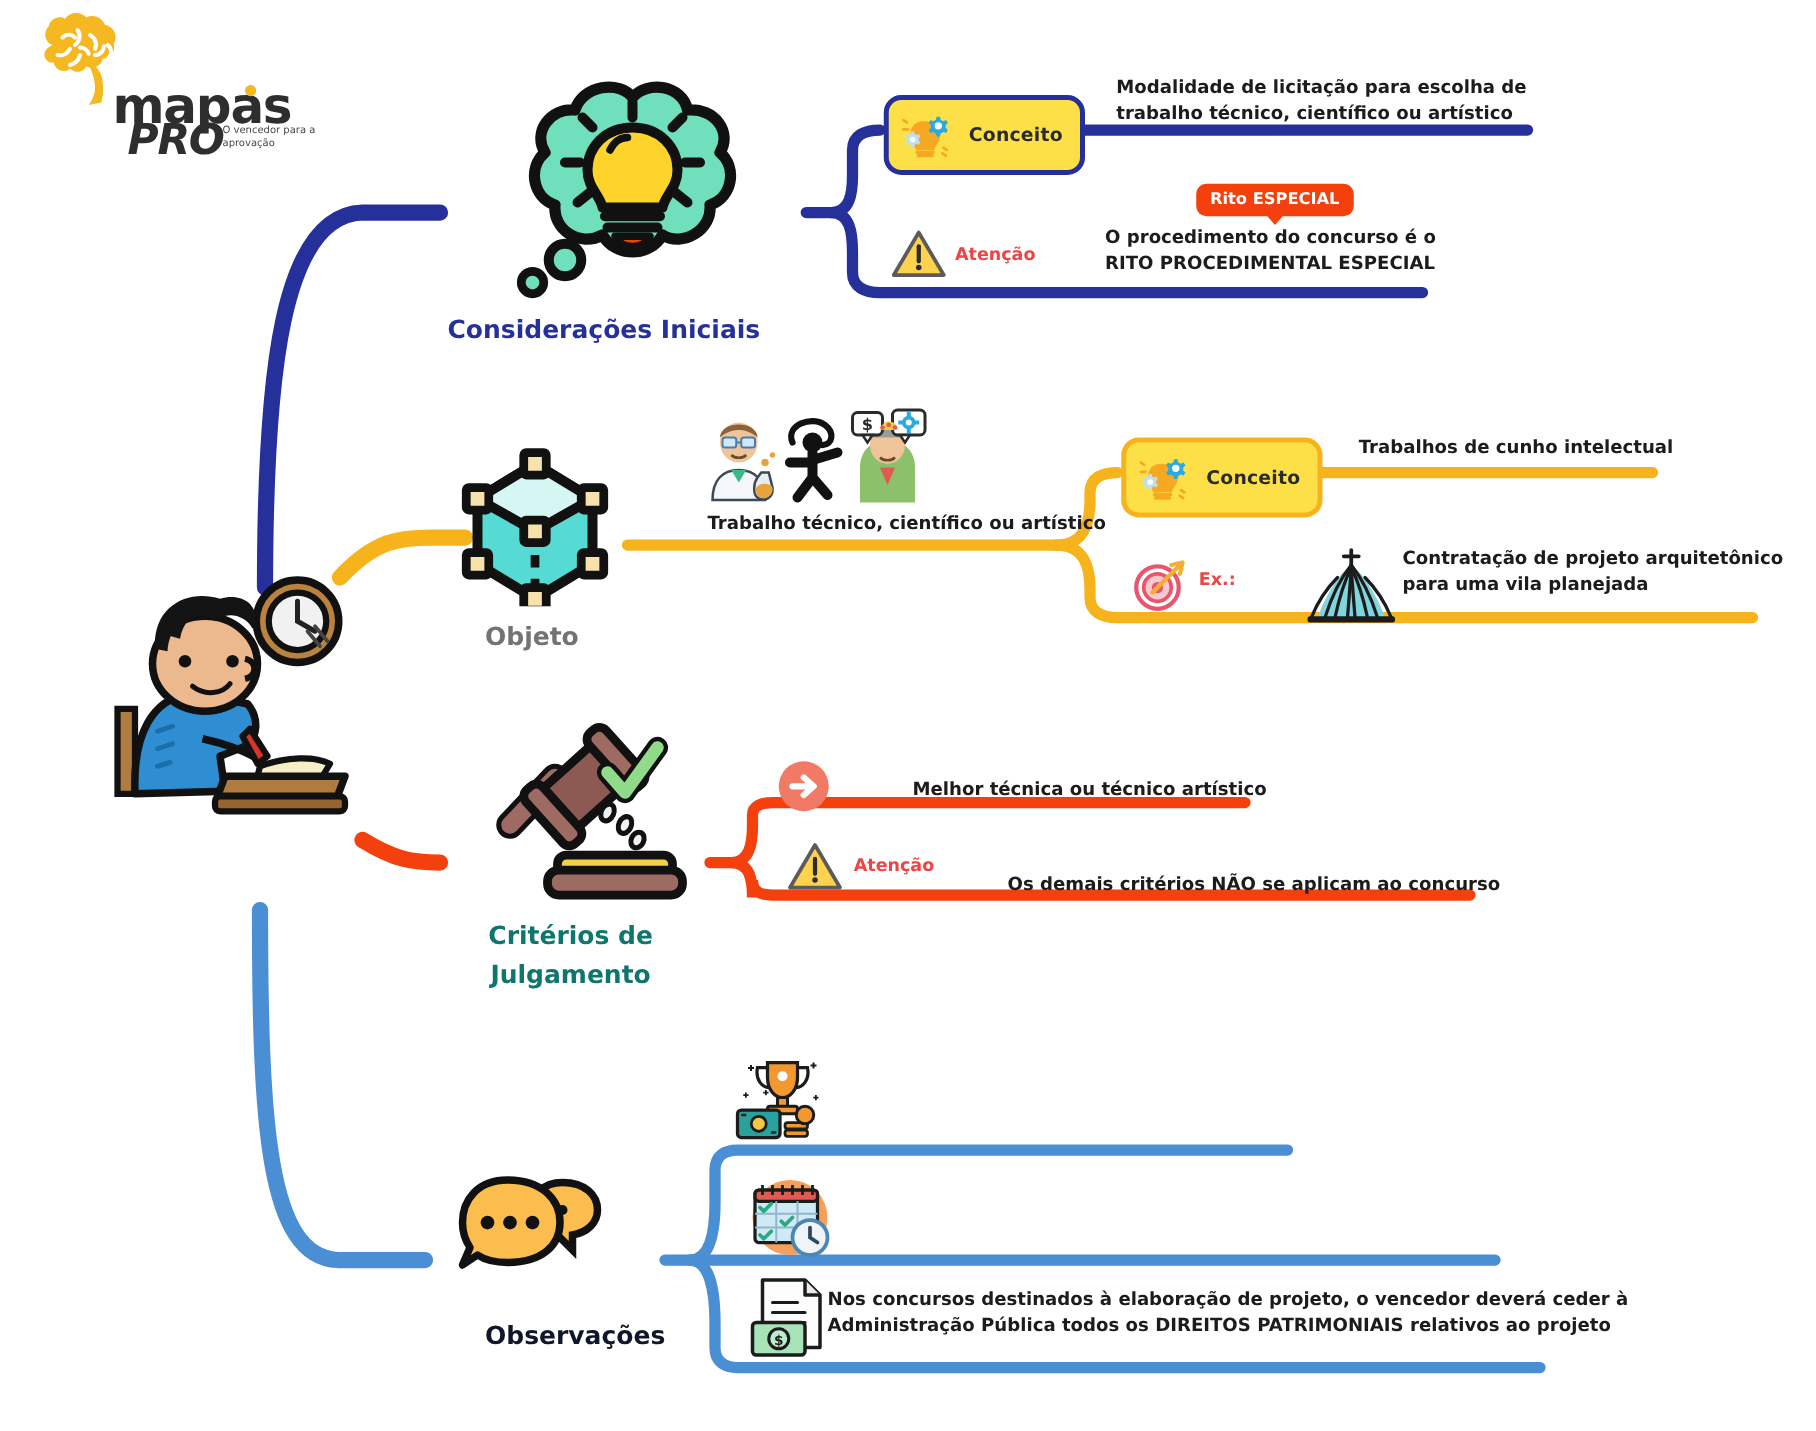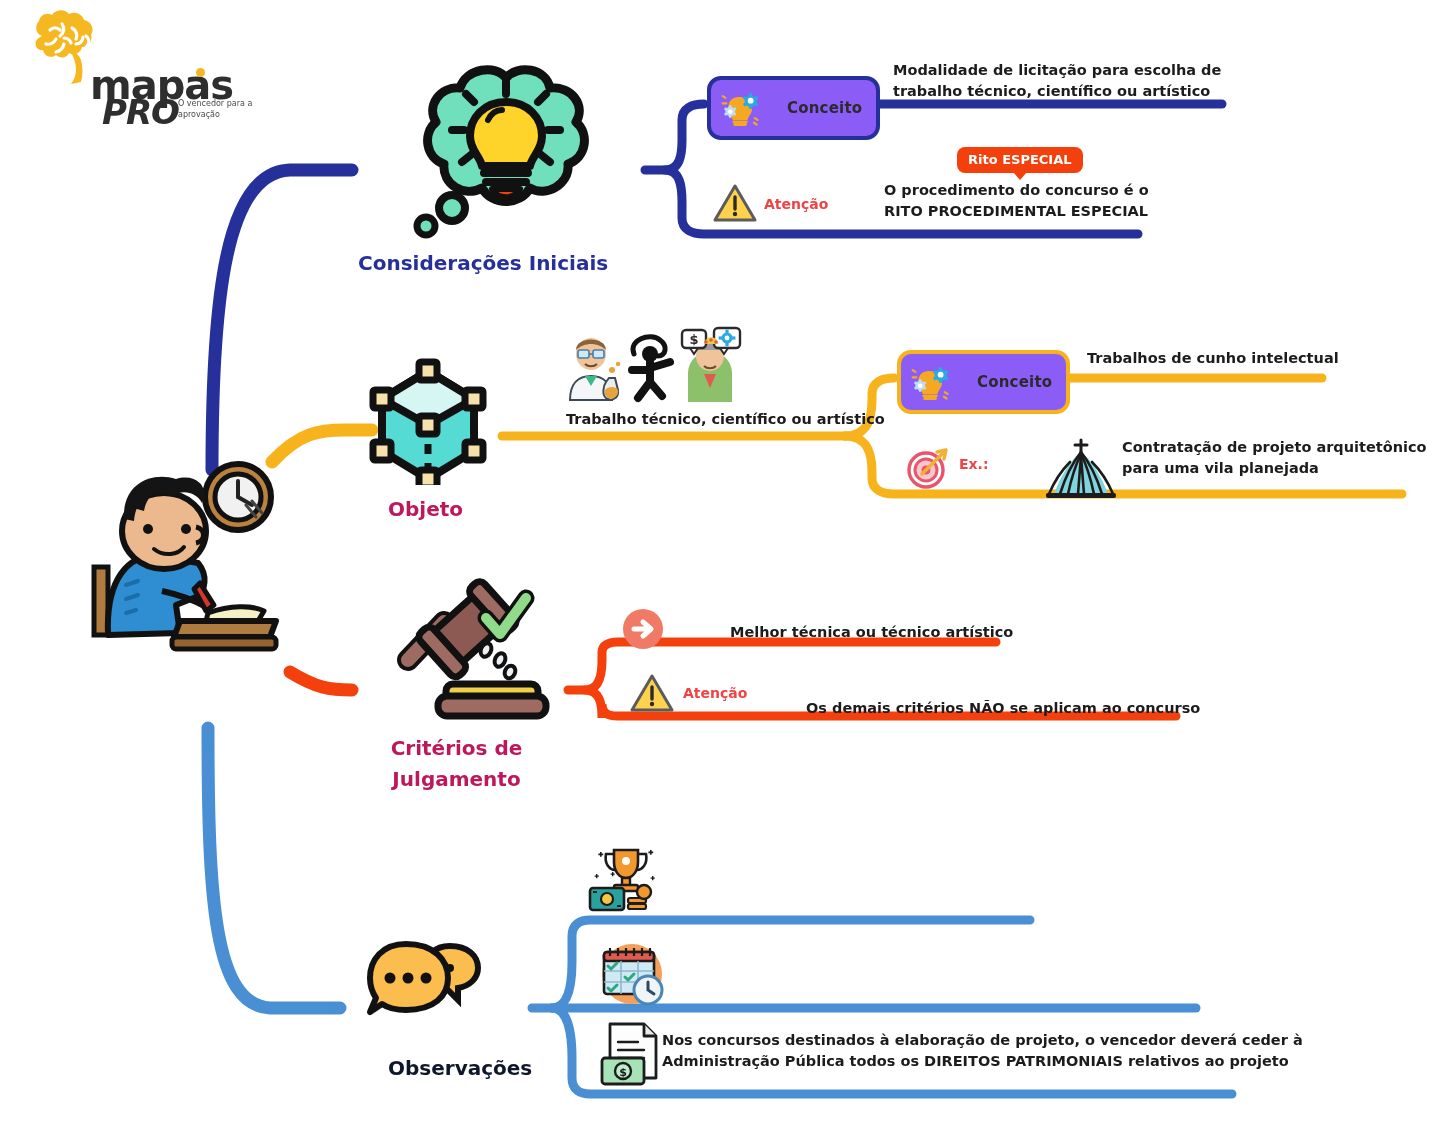--- a/index.html
+++ b/index.html
@@ -45,28 +45,28 @@
     font-family:"DejaVu Sans", sans-serif; letter-spacing:-0.5px;
   }
 
   
   .branch-title {
     font-size: 20px; font-weight: 800;
     font-family:"DejaVu Sans", sans-serif;
     text-align:center; line-height: 31px; white-space: pre-line;
   }
   #t-consid { left: 358px; top: 248px; color:#26309a; }
-  #t-objeto { left: 388px; top: 494px; color:#be185d; }
-  #t-criterios { left: 374px; top: 733px; color:#be185d; width:165px; }
+  #t-objeto { left: 388px; top: 494px; color:#737373; }
+  #t-criterios { left: 374px; top: 733px; color:#0f766e; width:165px; }
   #t-observ { left: 358px; top: 1053px; color:#0f172a;margin-left:30px; }
 
   
   .pill {
-    display:flex; align-items:center; gap:24px;
-    background:#8b5cf6; border-radius: 14px;
+    display:flex; align-items:center; gap:12px;
+    background:#fde047; border-radius: 14px;
     padding: 6px 14px 6px 8px;
   }
   .pill .plabel {
     font-size: 15px; font-weight:600; color:#2b2b2b;
     font-family:"DejaVu Sans", sans-serif; letter-spacing:.2px;
   }
   #pill-conceito-1 { left: 707px; top: 76px; border: 4px solid #26309a; }
   #pill-conceito-2 { left: 897px; top: 350px; border: 4px solid #f7b31c; }
 
   

